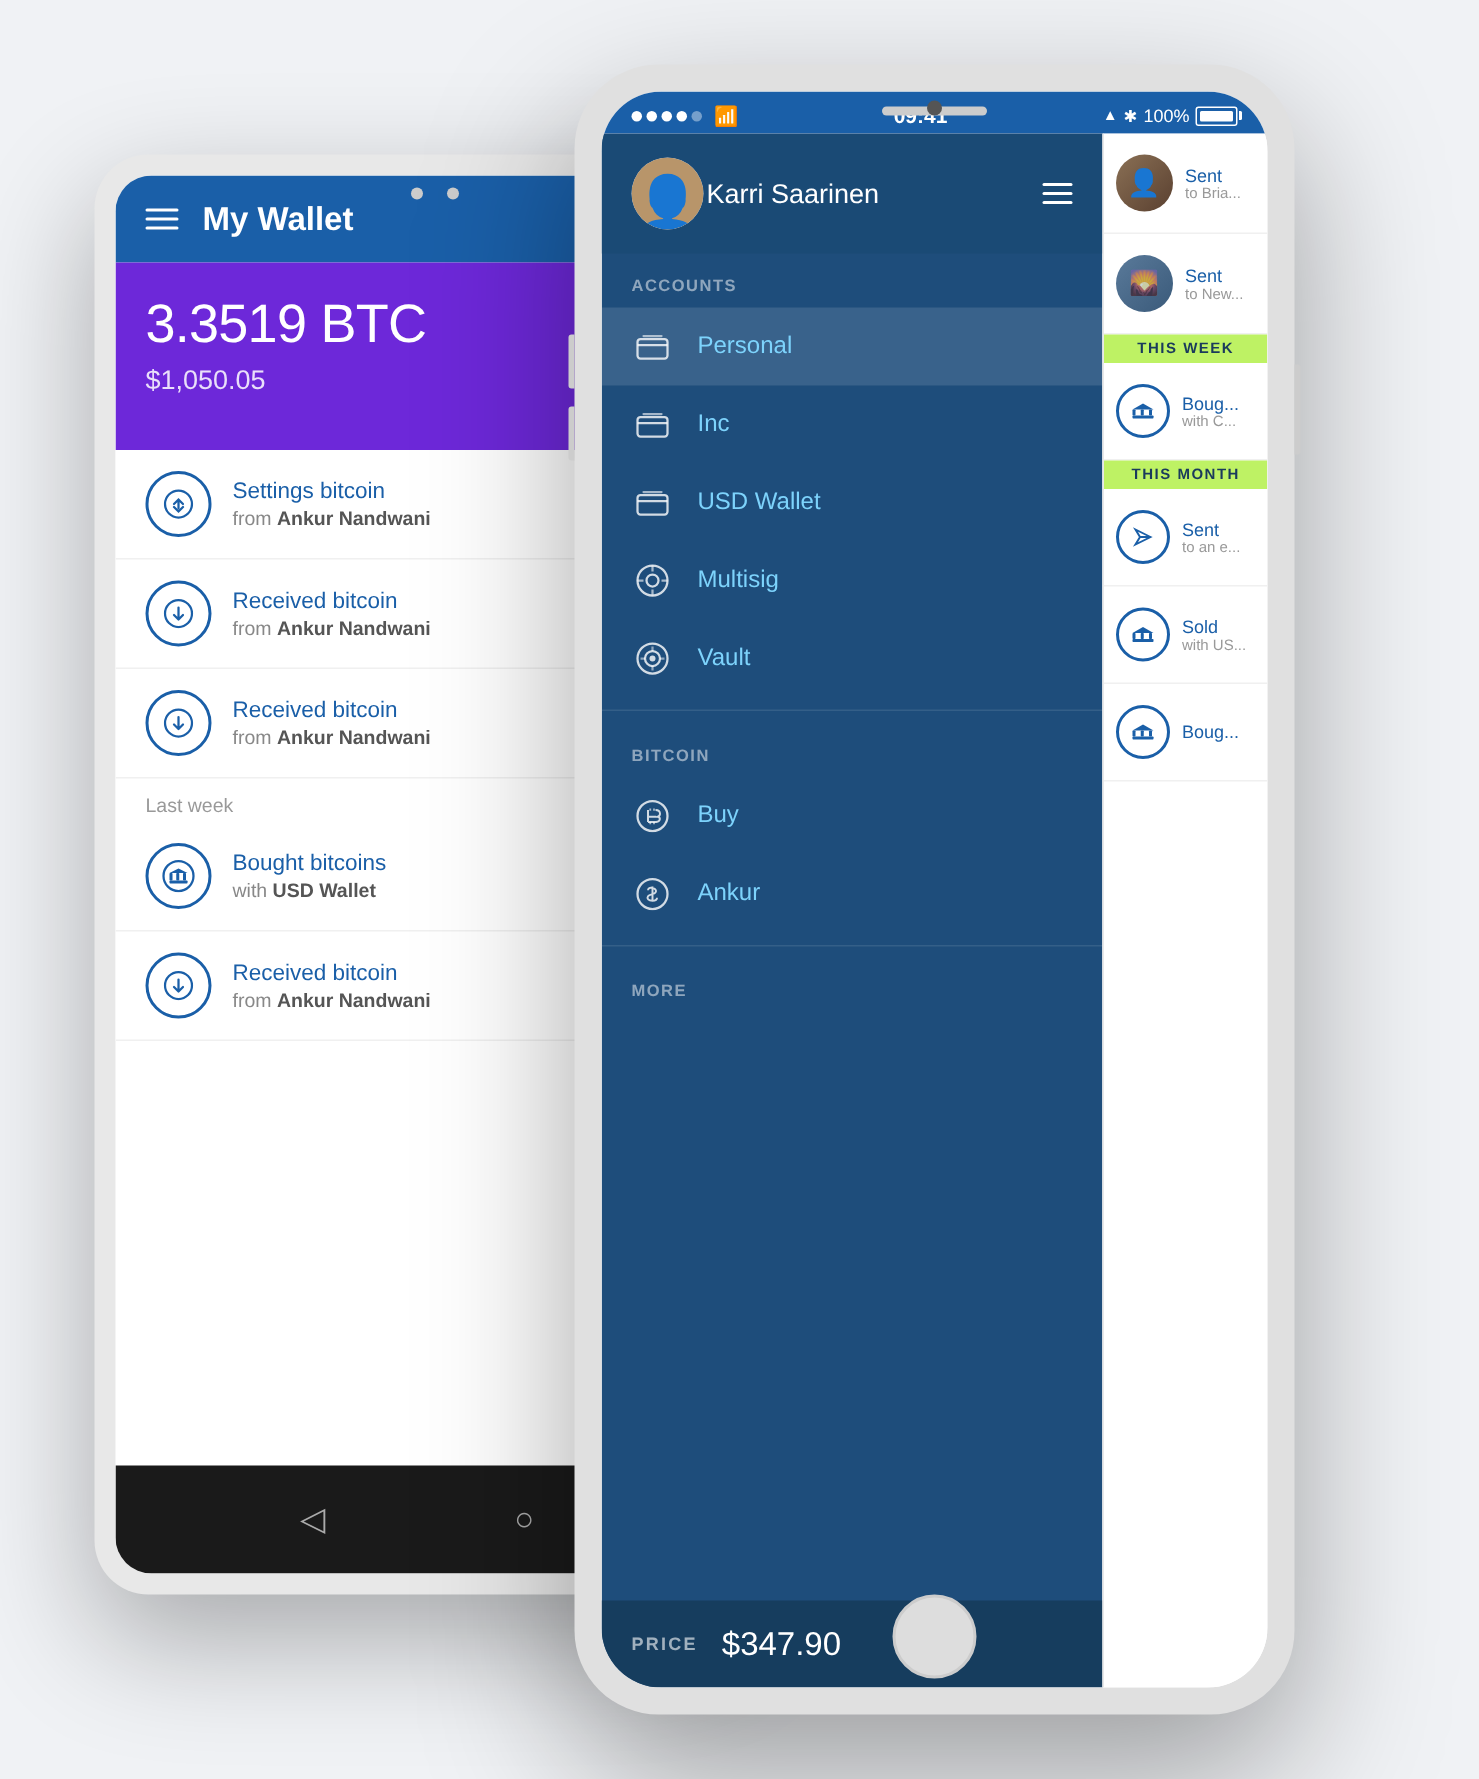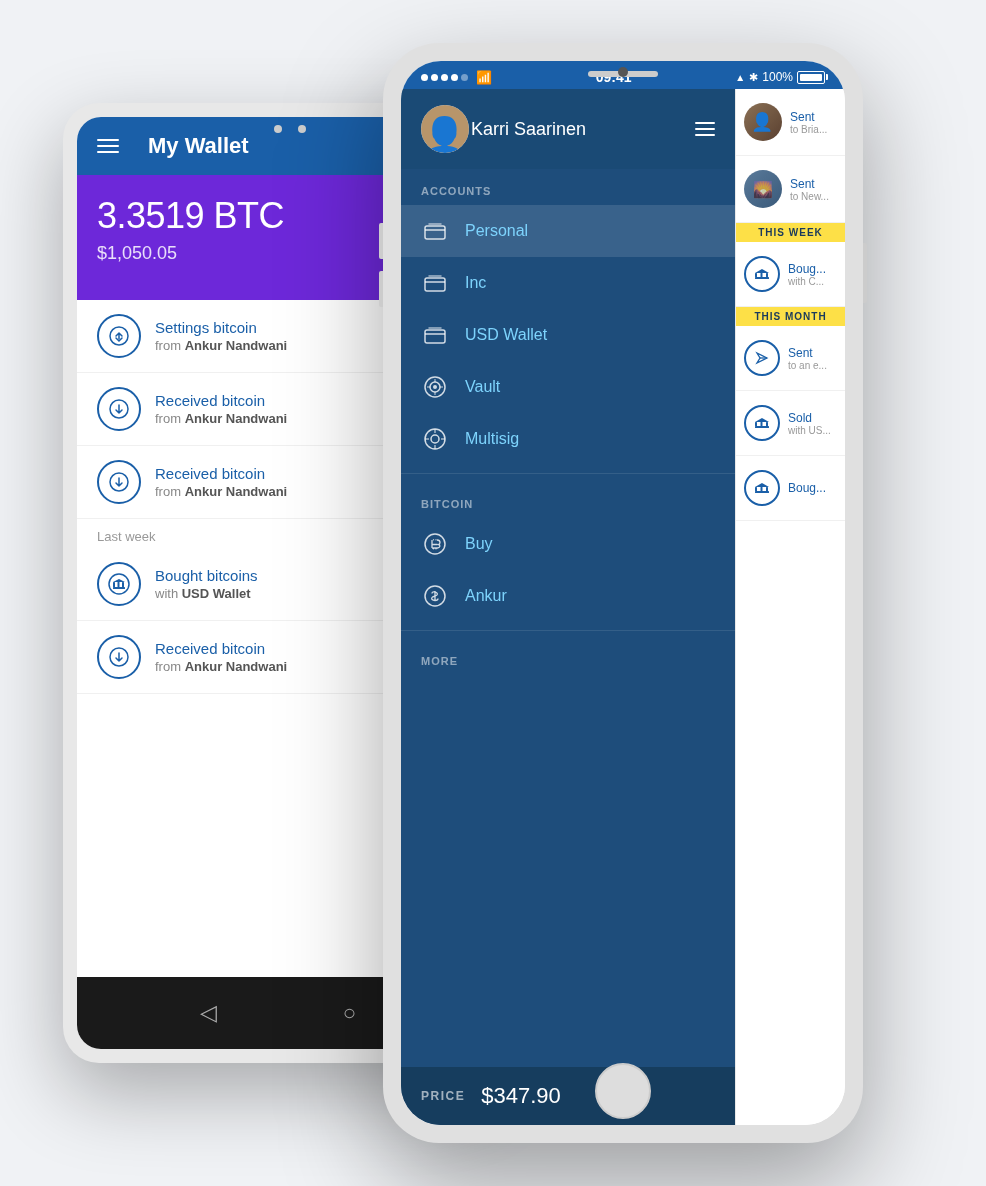--- a/index.html
+++ b/index.html
@@ -44,21 +44,21 @@
       border-radius: 24px;
       overflow: hidden;
     }
 
     
     .android-header {
       background: #1a5fa8;
       padding: 16px 20px;
       display: flex;
       align-items: center;
-      gap: 29px;
+      gap: 16px;
     }
 
     .hamburger-icon {
       display: flex;
       flex-direction: column;
       gap: 4px;
     }
 
     .hamburger-icon span {
       display: block;
@@ -423,21 +423,21 @@
 
     .right-item {
       display: flex;
       align-items: center;
       padding: 14px 8px;
       border-bottom: 1px solid #f0f0f0;
       gap: 8px;
     }
 
     .right-section-badge {
-      background: #fde047;
+      background: #bef264;
       padding: 4px 8px;
       font-size: 10px;
       color: #1a3a5c;
       font-weight: 700;
       letter-spacing: 1px;
       text-align: center;
       text-transform: uppercase;
     }
 
     .right-item-icon-circle {
@@ -648,37 +648,37 @@
                   <path d="M5 2 L17 2" stroke="rgba(255,255,255,0.6)" stroke-width="1.5" stroke-linecap="round"></path>
                 </svg>
               </div>
               <span class="drawer-item-label">USD Wallet</span>
             </div>
 
             <div class="drawer-item">
               <div class="drawer-item-icon">
                 <svg width="22" height="22" viewBox="0 0 22 22" fill="none">
                   <circle cx="11" cy="11" r="10" stroke="rgba(255,255,255,0.8)" stroke-width="1.5"></circle>
-                  <circle cx="11" cy="11" r="5" stroke="rgba(255,255,255,0.8)" stroke-width="1.5"></circle>
-                  <circle cx="11" cy="11" r="2" fill="rgba(255,255,255,0.8)"></circle>
-                  <path d="M11 3 L11 6 M11 16 L11 19 M3 11 L6 11 M16 11 L19 11" stroke="rgba(255,255,255,0.5)" stroke-width="1.5"></path>
-                </svg>
-              </div>
-              <span class="drawer-item-label">Vault</span>
+                  <circle cx="11" cy="11" r="4" stroke="rgba(255,255,255,0.8)" stroke-width="1.5"></circle>
+                  <path d="M11 1 L11 5 M11 17 L11 21 M1 11 L5 11 M17 11 L21 11" stroke="rgba(255,255,255,0.6)" stroke-width="1.5"></path>
+                </svg>
+              </div>
+              <span class="drawer-item-label">Multisig</span>
             </div>
 
             <div class="drawer-item">
               <div class="drawer-item-icon">
                 <svg width="22" height="22" viewBox="0 0 22 22" fill="none">
                   <circle cx="11" cy="11" r="10" stroke="rgba(255,255,255,0.8)" stroke-width="1.5"></circle>
-                  <circle cx="11" cy="11" r="4" stroke="rgba(255,255,255,0.8)" stroke-width="1.5"></circle>
-                  <path d="M11 1 L11 5 M11 17 L11 21 M1 11 L5 11 M17 11 L21 11" stroke="rgba(255,255,255,0.6)" stroke-width="1.5"></path>
-                </svg>
-              </div>
-              <span class="drawer-item-label">Multisig</span>
+                  <circle cx="11" cy="11" r="5" stroke="rgba(255,255,255,0.8)" stroke-width="1.5"></circle>
+                  <circle cx="11" cy="11" r="2" fill="rgba(255,255,255,0.8)"></circle>
+                  <path d="M11 3 L11 6 M11 16 L11 19 M3 11 L6 11 M16 11 L19 11" stroke="rgba(255,255,255,0.5)" stroke-width="1.5"></path>
+                </svg>
+              </div>
+              <span class="drawer-item-label">Vault</span>
             </div>
 
             <div class="drawer-divider"></div>
 
             <div class="drawer-section-label">BITCOIN</div>
 
             <div class="drawer-item">
               <div class="drawer-item-icon">
                 <svg width="22" height="22" viewBox="0 0 22 22" fill="none">
                   <circle cx="11" cy="11" r="10" stroke="rgba(255,255,255,0.8)" stroke-width="1.5"></circle>

